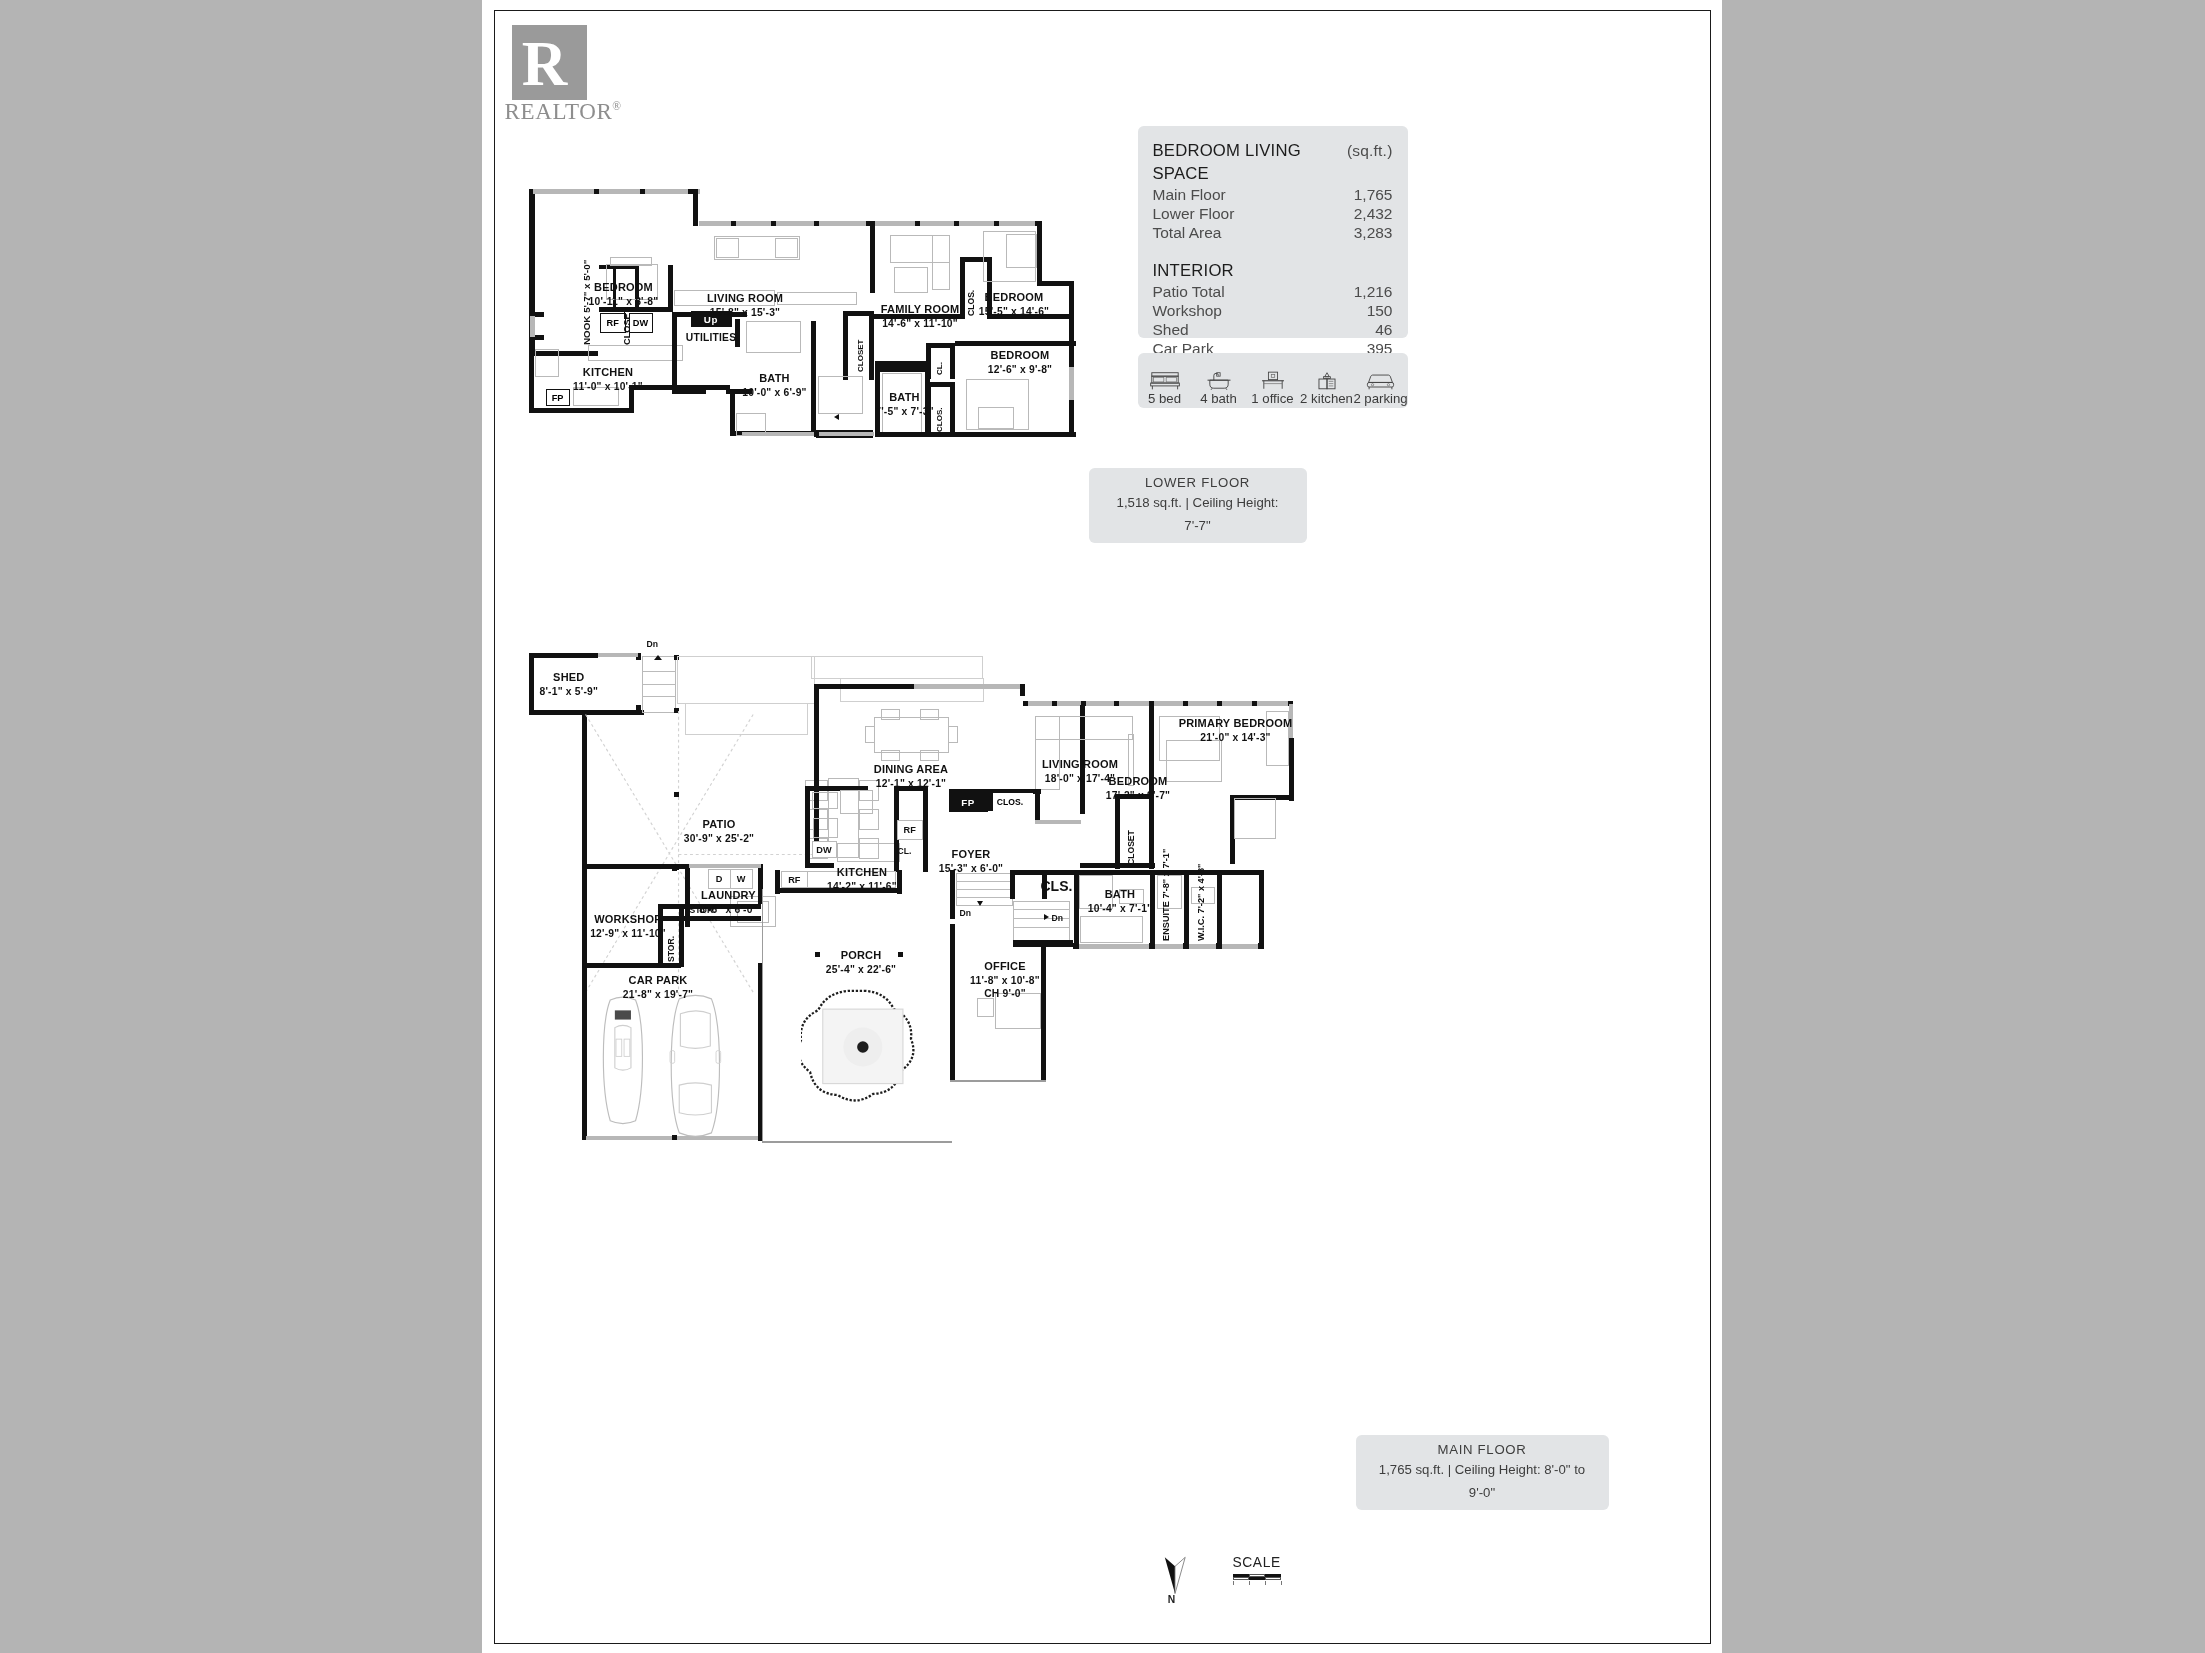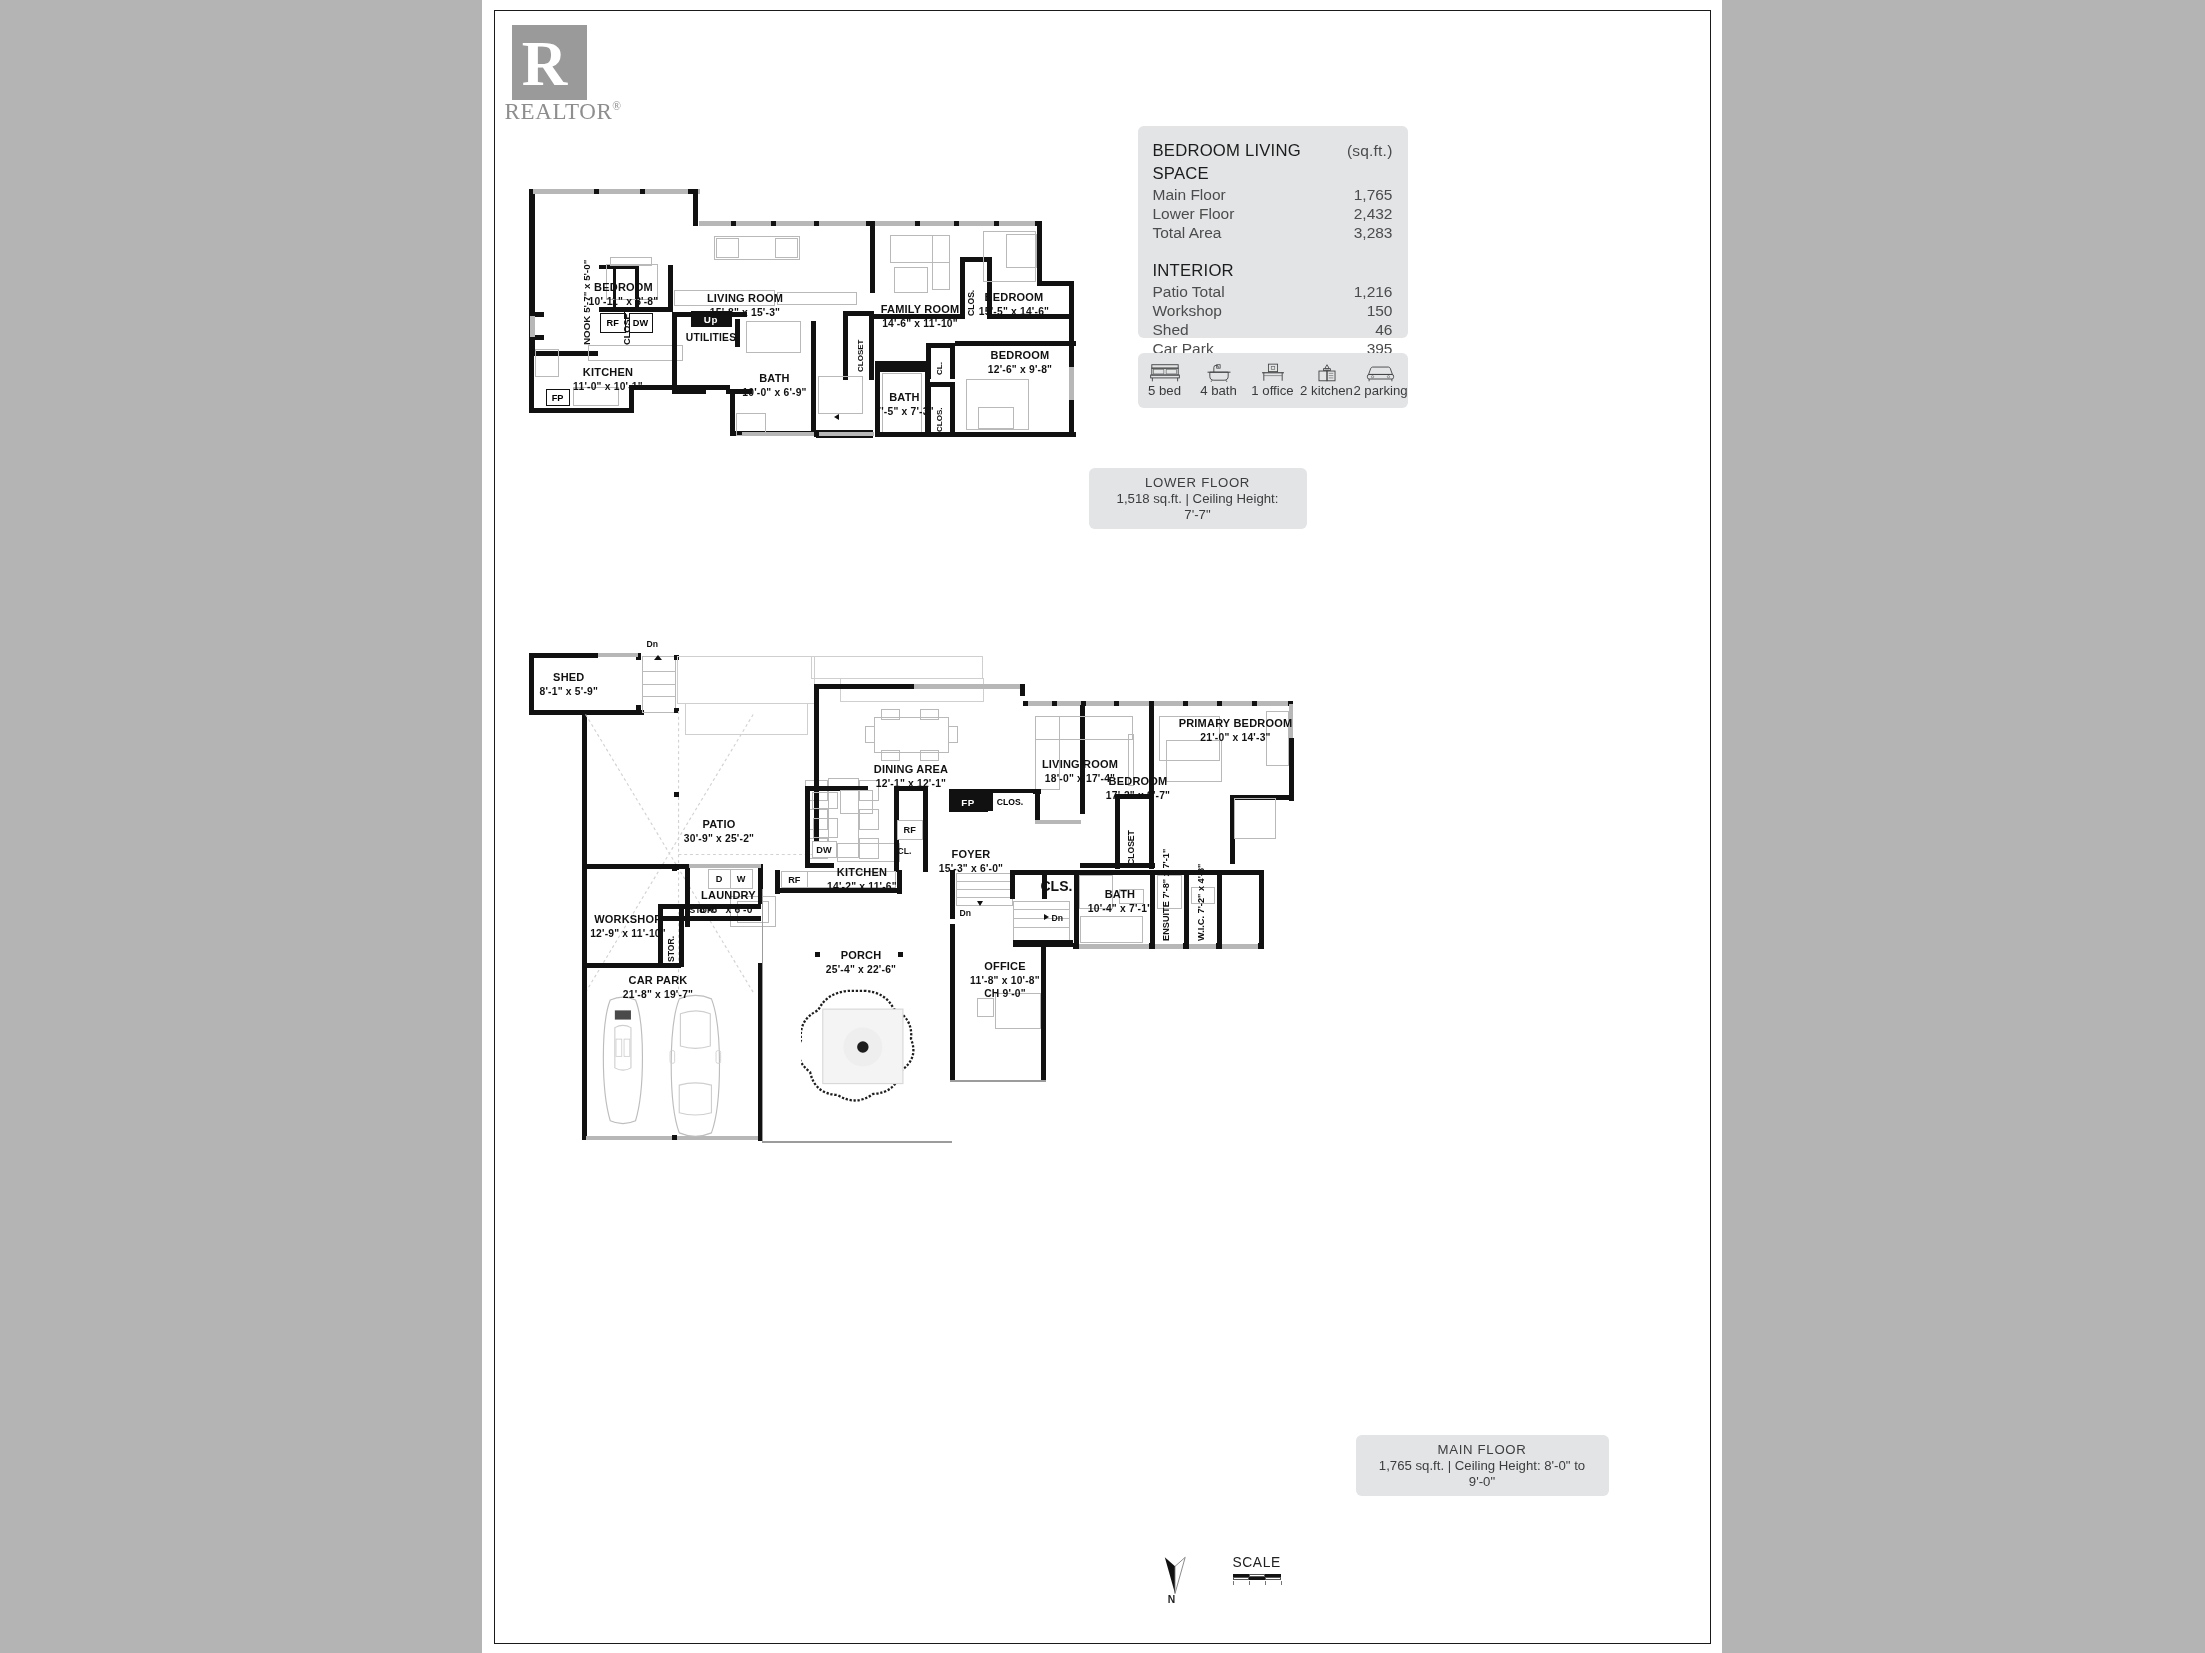--- a/index.html
+++ b/index.html
@@ -18,28 +18,28 @@
   .title .l{font-size:26.4px;color:#2b2b2b;line-height:32px;font-weight:300;letter-spacing:-0.3px;}
   .title .rule{margin-top:8px;border-top:1.1px solid #9a9a9a;width:261px;}
 
   
   .statpanel{position:absolute;left:643px;top:115px;width:270px;height:212px;background:#e2e4e6;border-radius:5.7px;padding:12.6px 15px;box-sizing:border-box;}
   .statrow{display:flex;justify-content:space-between;font-size:15.5px;color:#4c4c4c;line-height:19px;}
   .stathead{display:flex;justify-content:space-between;font-size:16.7px;color:#1c1c1c;line-height:23px;letter-spacing:0.2px;}
   .stathead .u{font-size:15.5px;color:#4c4c4c;}
   .gap{height:17px;}
 
-  .icons{position:absolute;left:643px;top:342px;width:270px;height:55px;background:#e2e4e6;border-radius:5.7px;display:flex;justify-content:space-around;align-items:flex-end;padding-bottom:10px;box-sizing:border-box;}
+  .icons{position:absolute;left:643px;top:342px;width:270px;height:55px;background:#e2e4e6;border-radius:5.7px;display:flex;justify-content:space-around;align-items:flex-end;padding-bottom:2px;box-sizing:border-box;}
   .icell{display:flex;flex-direction:column;align-items:center;width:51px;}
   .icell svg{display:block;}
   .icell .lab{font-size:13.2px;color:#3b3b3b;margin-top:1.1px;white-space:nowrap;}
 
   .badge{position:absolute;background:#e2e4e6;border-radius:5.7px;text-align:center;padding:5.7px 15px;box-sizing:border-box;}
   .badge .t{font-size:13.2px;color:#3d3d3d;letter-spacing:0.7px;line-height:17px;}
-  .badge .s{font-size:13.2px;color:#3d3d3d;line-height:16px;}
+  .badge .s{font-size:13.2px;color:#3d3d3d;line-height:23px;}
   #lowerbadge{left:594px;top:457px;width:218px;}
   #mainbadge{left:861px;top:1424px;width:253px;}
 
   
   .plan{position:absolute;}
   .w{position:absolute;background:#111;}     
   .tw{position:absolute;background:#111;}    
   .gl{position:absolute;background:#b7b7b7;} 
   .fur{position:absolute;border:1.1px solid #b9b9b9;box-sizing:border-box;}
   .furd{position:absolute;border:1.1px solid #8d8d8d;box-sizing:border-box;}

